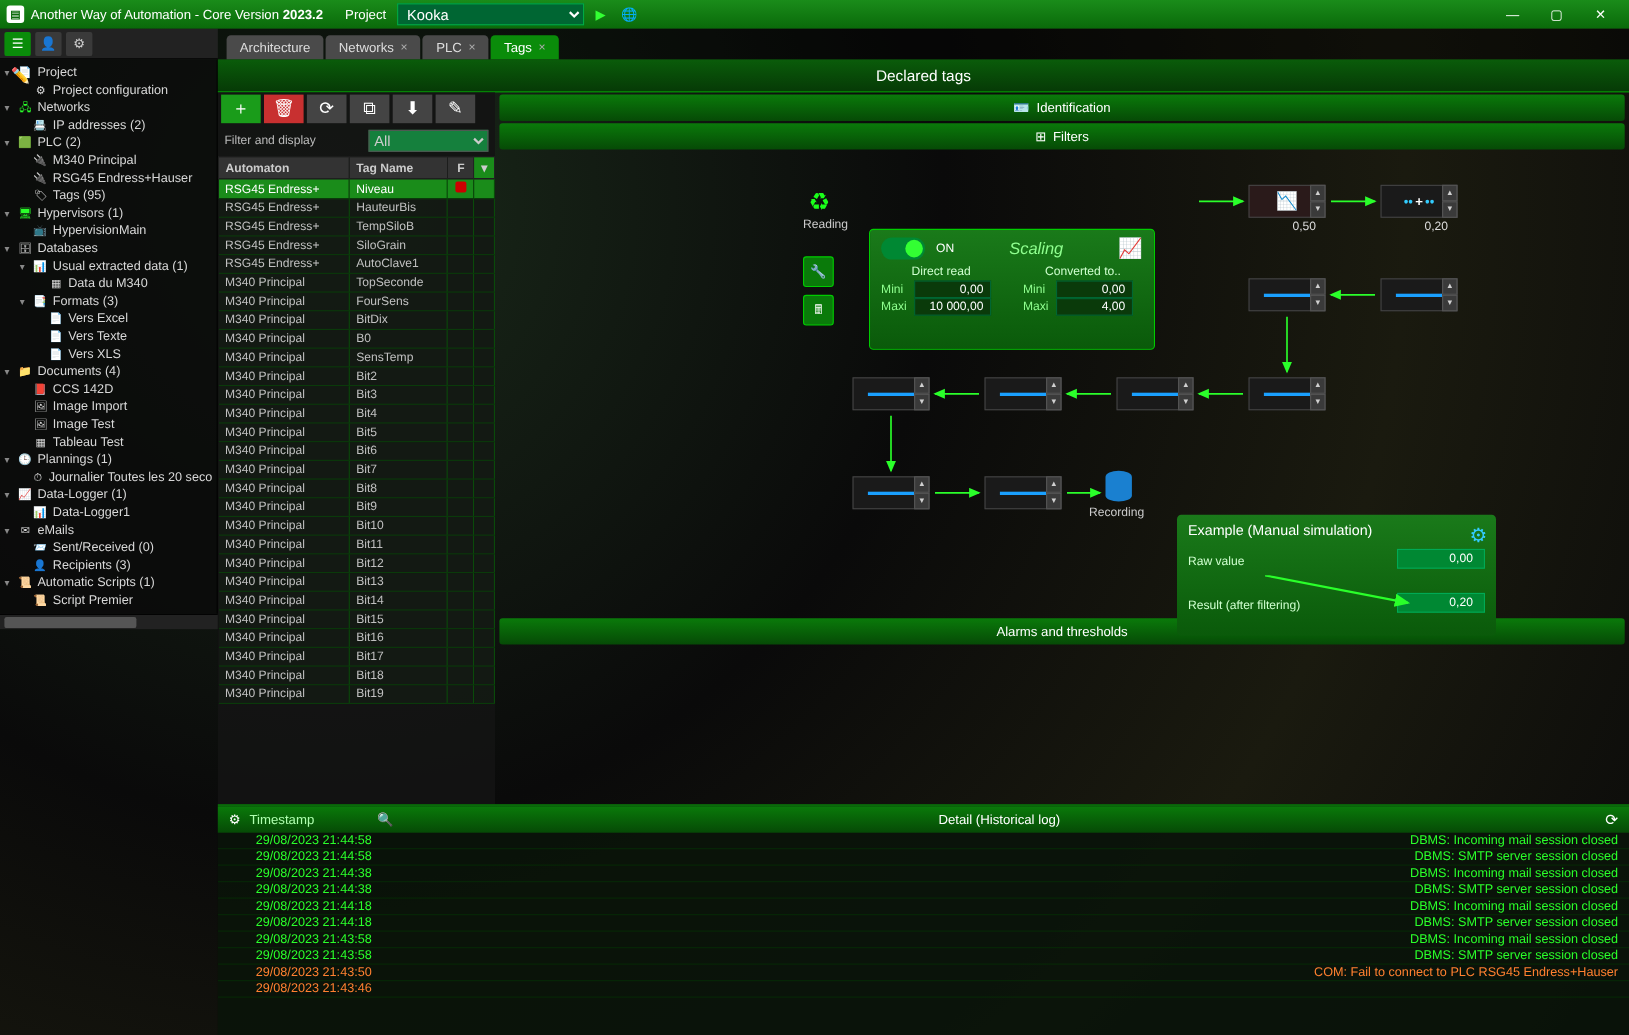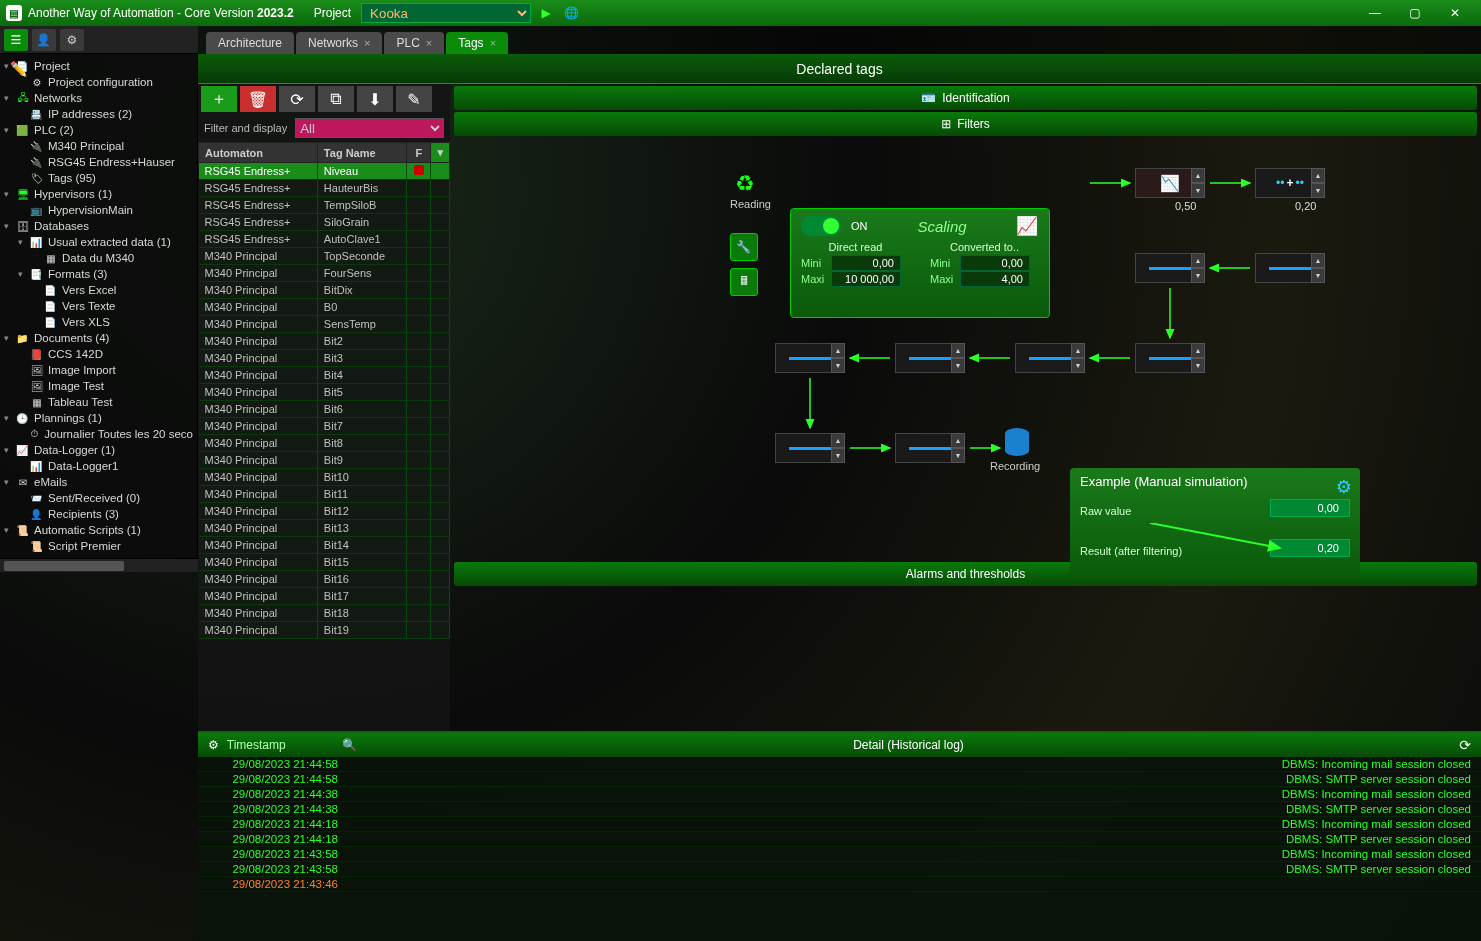--- a/index.html
+++ b/index.html
@@ -5,21 +5,21 @@
 * { margin:0; padding:0; box-sizing:border-box; font-family: "Segoe UI", Arial, sans-serif; }
 body { background:#1a1a1a; color:#d0d0d0; font-size:12px; overflow:hidden; width:1481px; height:941px; position:relative; }
 .bg-texture { position:absolute; inset:0; background: radial-gradient(circle at 20% 20%, #1a2a1a 0%, #0a0a0a 40%, #1a1a0f 70%, #0a0a0a 100%); z-index:0; }
 
 
 .titlebar { height:26px; background:linear-gradient(#1a8c1a,#0a6a0a); display:flex; align-items:center; padding:0 6px; color:#fff; position:relative; z-index:10;}
 .titlebar .logo { width:16px; height:16px; background:#fff; border-radius:3px; margin-right:6px; display:flex; align-items:center; justify-content:center; color:#0a6a0a; font-size:10px; font-weight:bold;}
 .titlebar .title { flex:0 0 auto; margin-right:20px; }
 .titlebar .ver { font-weight:bold; }
 .titlebar .proj-lbl { margin-right:10px; }
-.titlebar select { background:#063; color:#fdba74; border:1px solid #0a4; height:20px; width:170px; padding:0 4px; }
+.titlebar select { background:#063; color:#ffffff; border:1px solid #0a4; height:20px; width:170px; padding:0 4px; }
 .titlebar .tb-btn { width:22px; height:20px; display:inline-flex; align-items:center; justify-content:center; margin-left:4px; cursor:pointer; }
 .titlebar .winbtns { margin-left:auto; display:flex; }
 .titlebar .winbtn { width:40px; height:26px; display:flex; align-items:center; justify-content:center; cursor:pointer; }
 
 
 .left-toolbar { height:28px; background:#222; border-bottom:1px solid #000; display:flex; align-items:center; padding:0 4px; gap:4px; z-index:10; position:relative;}
 .left-toolbar .btn { width:24px; height:22px; background:#3a3a3a; display:flex; align-items:center; justify-content:center; cursor:pointer; border-radius:2px; color:#ccc;}
 .left-toolbar .btn.active { background:#0a8c0a; color:#fff; }
 
 
@@ -43,21 +43,21 @@
 
 .panel-header { height:30px; background:linear-gradient(#0a5c0a,#063a06); display:flex; align-items:center; justify-content:center; color:#fff; font-size:14px; border-bottom:1px solid #0a0;}
 
 .tag-area { display:flex; flex:1; min-height:0; }
 .tag-left { width:252px; background:rgba(20,20,20,0.92); display:flex; flex-direction:column; }
 .tag-toolbar { height:30px; display:flex; align-items:center; padding:3px; gap:3px; }
 .tag-toolbar .tbtn { width:36px; height:26px; display:flex; align-items:center; justify-content:center; cursor:pointer; color:#fff; font-size:16px;}
 .tbtn.add { background:#1a9c1a; } .tbtn.del { background:#c83030; } .tbtn.norm { background:#444; }
 
 .filter-row { display:flex; align-items:center; padding:4px 6px; gap:8px; font-size:11px; color:#bbb;}
-.filter-row select { flex:1; background:#be185d; color:#ccc; border:1px solid #555; height:20px; }
+.filter-row select { flex:1; background:#15803d; color:#ccc; border:1px solid #555; height:20px;margin-left:40px; }
 
 .tag-table { flex:1; overflow-y:auto; }
 .tag-table table { width:100%; border-collapse:collapse; font-size:11px; }
 .tag-table th { background:#333; color:#ccc; padding:3px 6px; text-align:left; border:1px solid #222; position:sticky; top:0;}
 .tag-table td { padding:2px 6px; border-right:1px solid #0a4a0a; border-bottom:1px solid #0a3a0a; color:#c0c0c0;}
 .tag-table tr.sel td { background:#1a8c1a; color:#fff; }
 .tag-table tr:not(.sel) td { background:rgba(20,40,20,0.3); }
 .flag-red { display:inline-block; width:10px; height:10px; background:#c00; border-radius:2px; }
 
 .tag-right { flex:1; position:relative; overflow:hidden; }
@@ -726,18 +726,22 @@
           </div>
           <div class="log-row dbms">
             <span class="ts">29/08/2023 21:43:58</span>
             <span class="msg">DBMS: Incoming mail session closed</span>
           </div>
           <div class="log-row dbms">
             <span class="ts">29/08/2023 21:43:58</span>
             <span class="msg">DBMS: SMTP server session closed</span>
           </div>
           <div class="log-row comerr">
+            <span class="ts">29/08/2023 21:43:50</span>
+            <span class="msg">COM: Fail to connect to PLC RSG45 Endress+Hauser</span>
+          </div>
+          <div class="log-row comerr">
             <span class="ts">29/08/2023 21:43:46</span>
           </div>
         </div>
     </div>
   </div>
 </div>
 
 </body></html>

